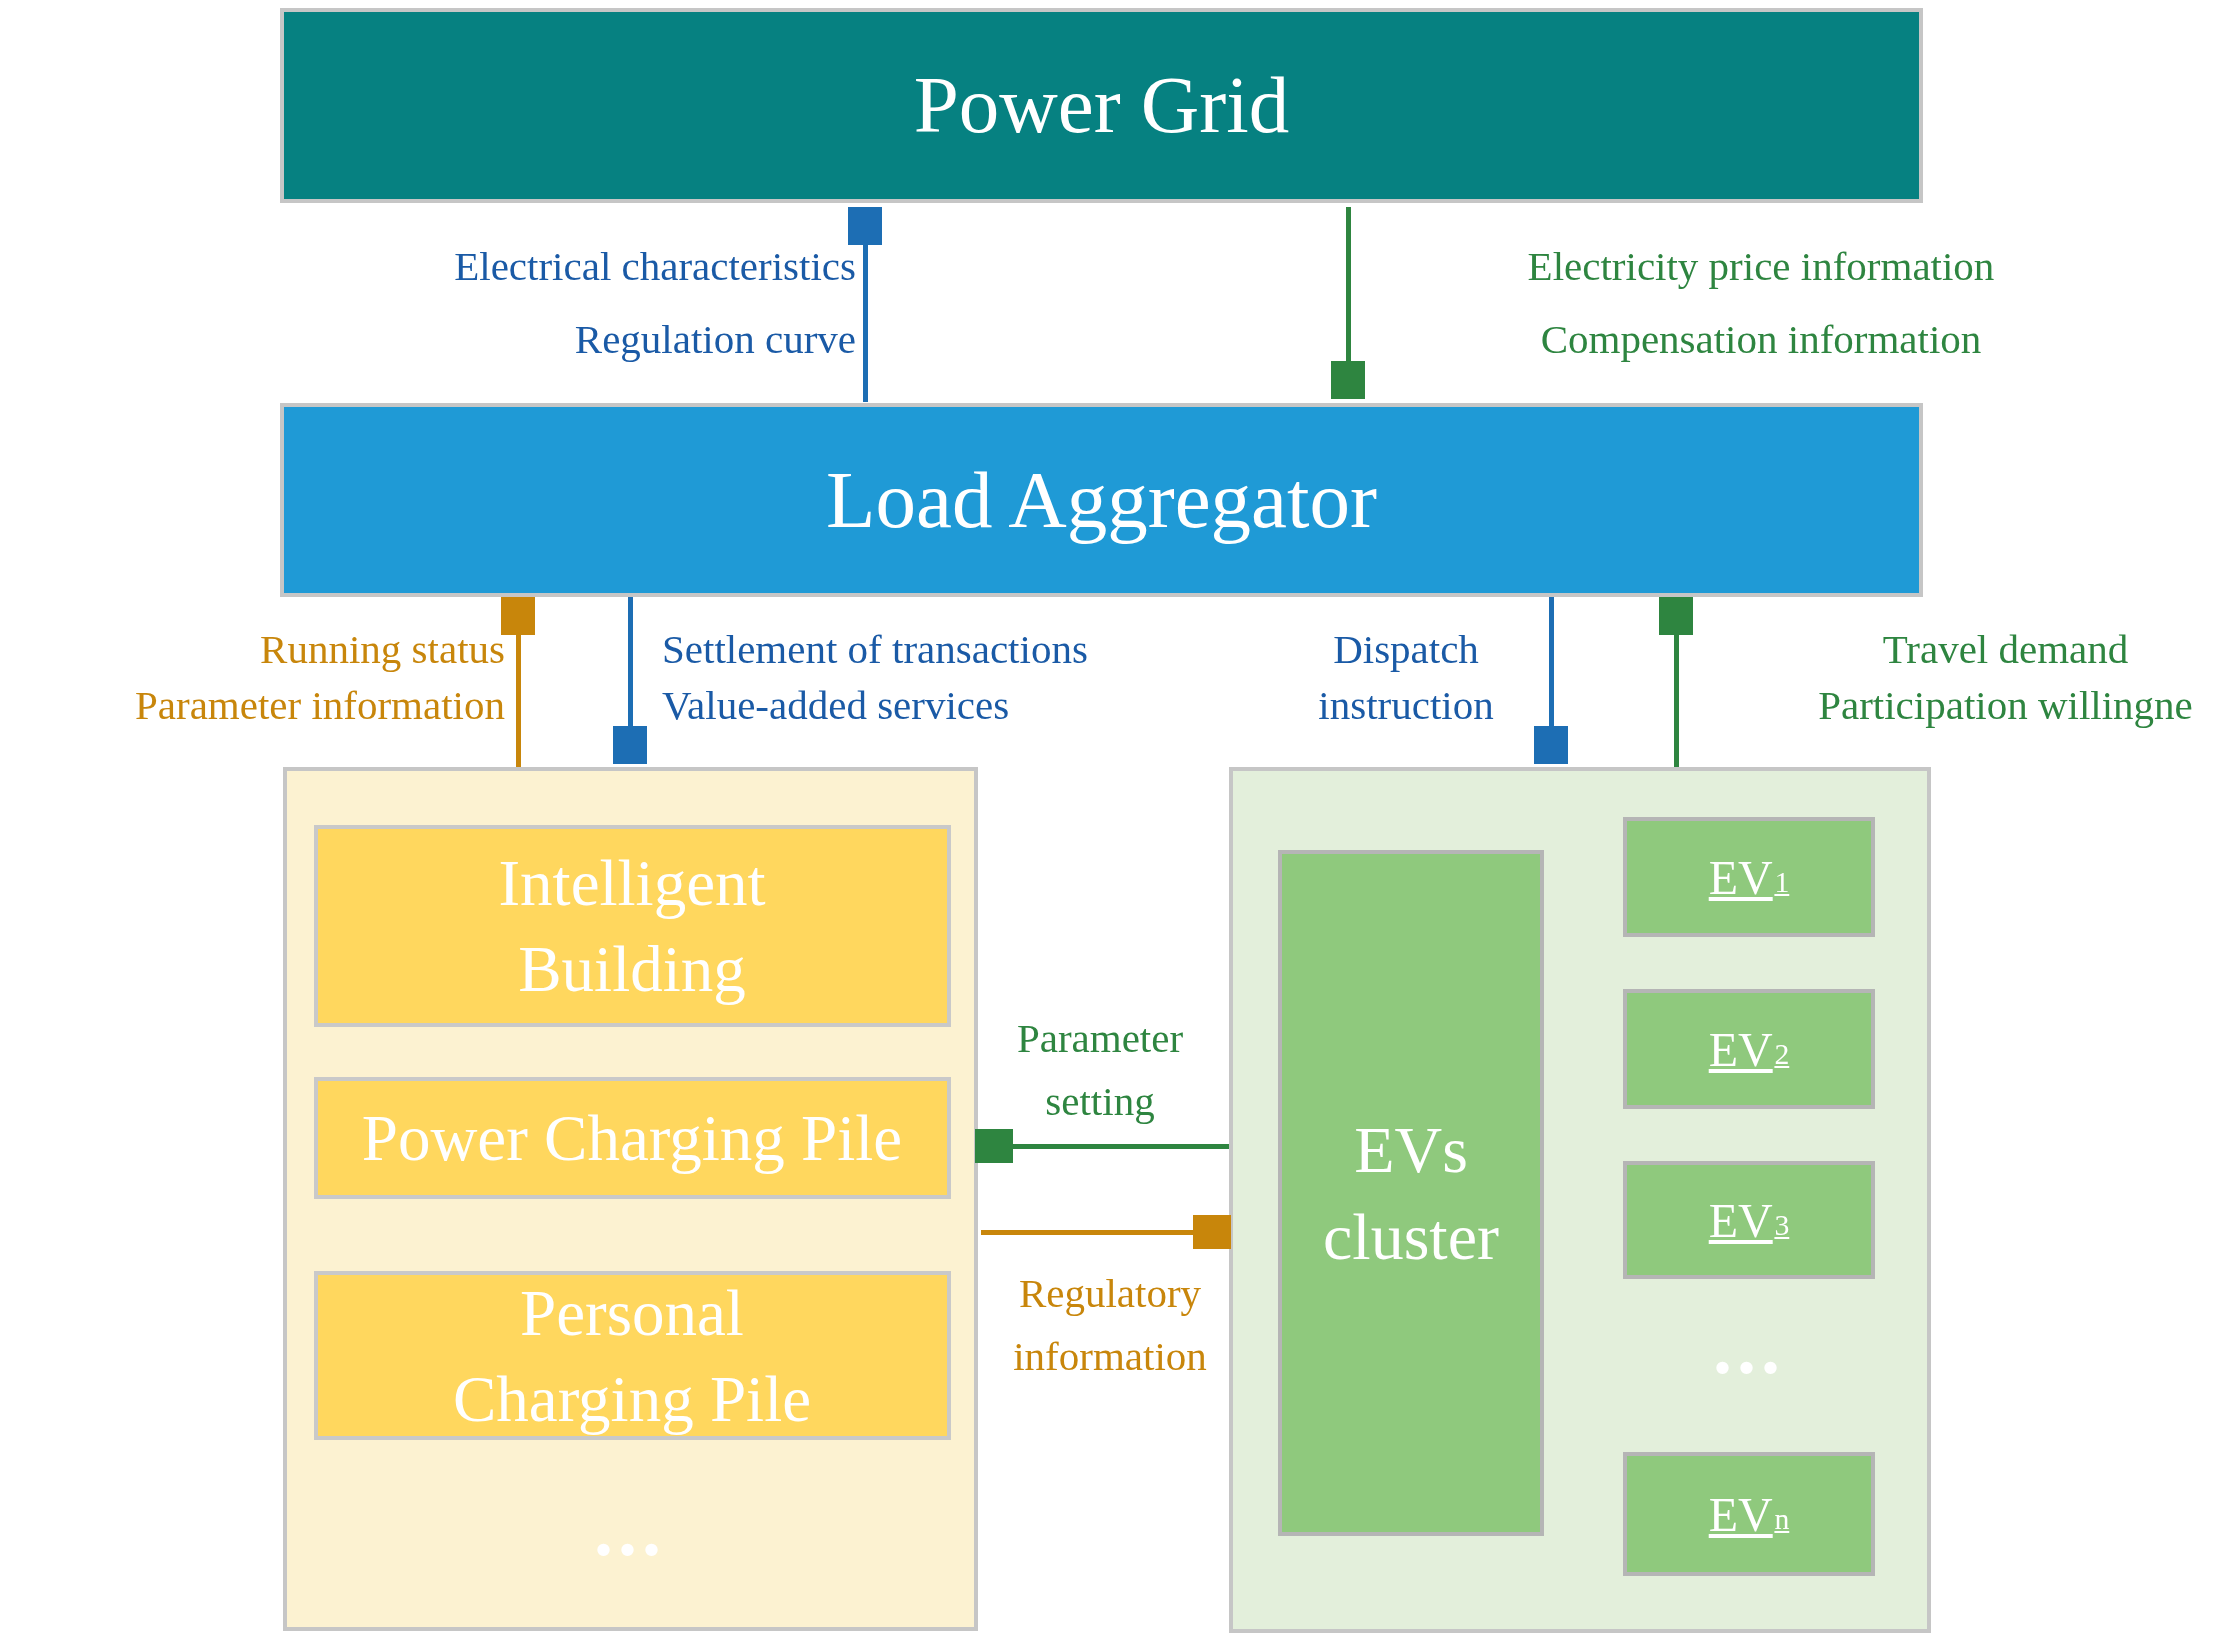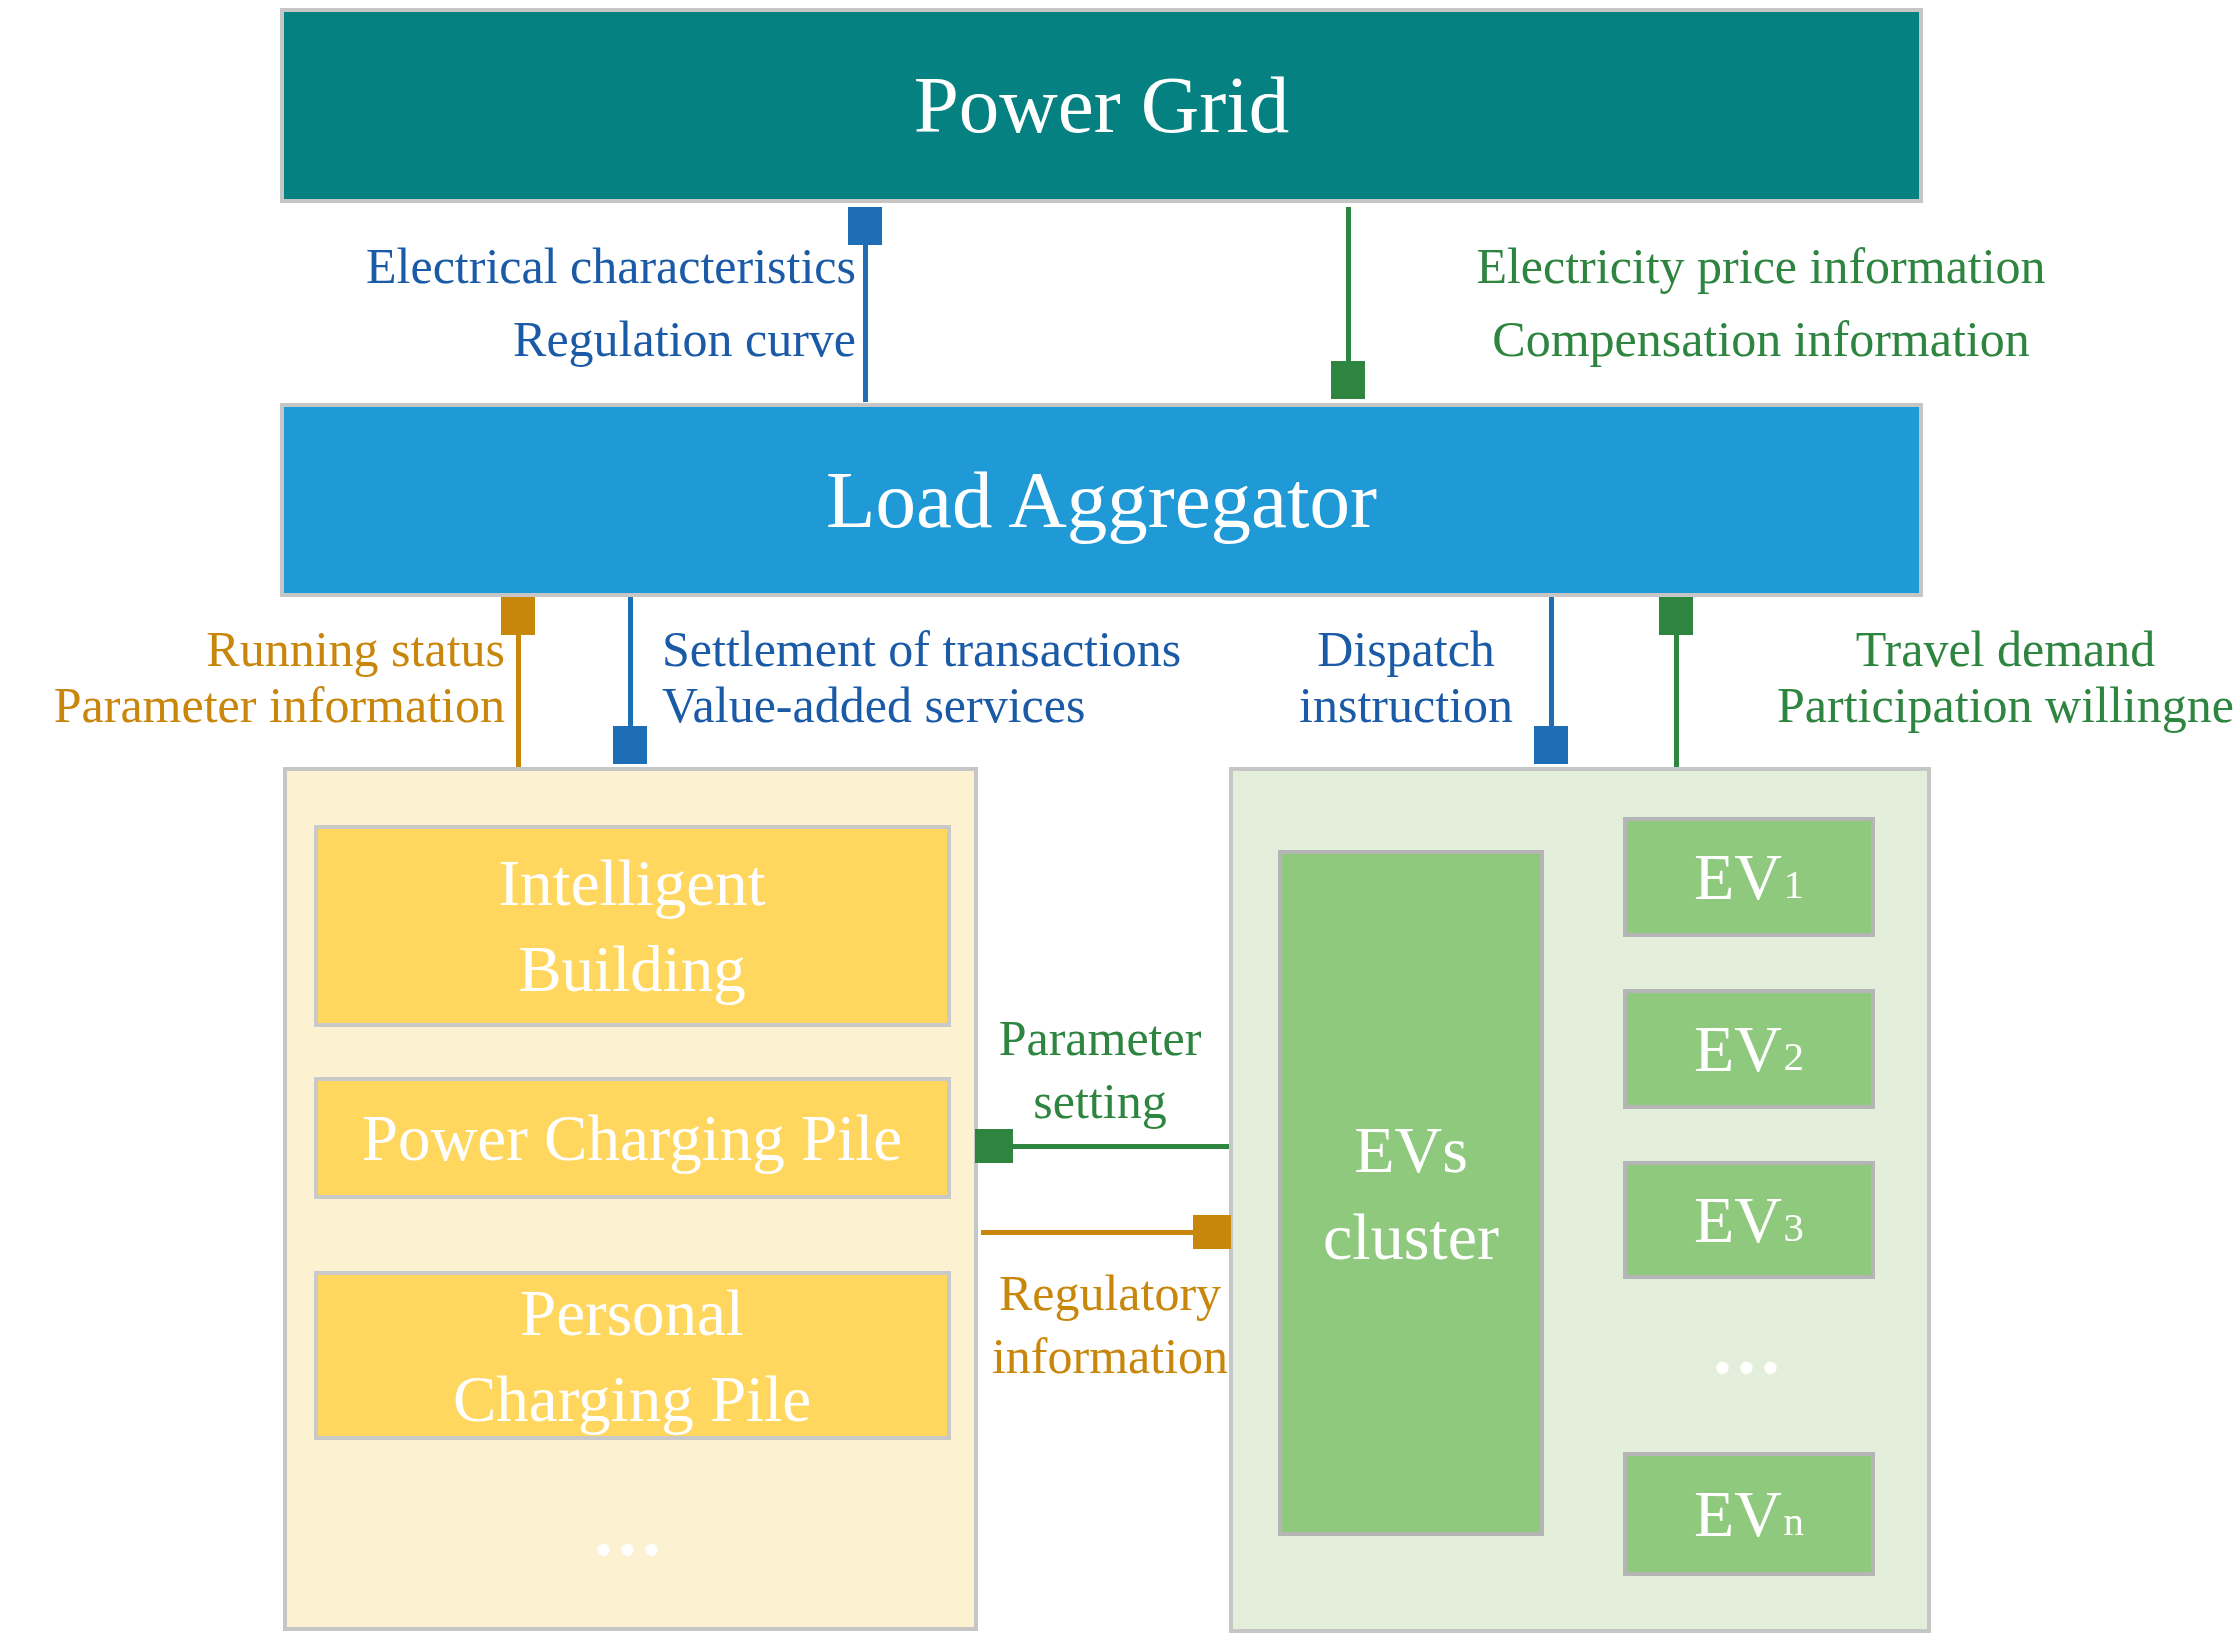--- a/index.html
+++ b/index.html
@@ -28,24 +28,24 @@
     position:absolute; box-sizing:border-box; border:4.1px solid var(--inner-border);
     background:var(--yellow); color:#fff; display:flex; align-items:center; justify-content:center;
     text-align:center; font-size:65px; line-height:86px; white-space:pre-line;
   }
   .evcluster,.evbox{
     position:absolute; box-sizing:border-box; border:4.1px solid var(--ev-border);
     background:var(--box-green); color:#fff; display:flex; align-items:center; justify-content:center;
     text-align:center;
   }
   .evcluster{ font-size:66px; line-height:87px; white-space:pre-line; }
-  .evbox{ font-size:66px; }
+  .evbox{ font-size:48px;text-decoration:underline; }
   .evbox .sub{ font-size:0.62em; position:relative; top:0.18em; margin-left:1.7px;}
   .lbl{
-    position:absolute; font-size:50px; line-height:73px; white-space:pre-line;
+    position:absolute; font-size:41px; line-height:73px; white-space:pre-line;
   }
   .lbl.tight{ line-height:56px; }
   .lbl.mid{ line-height:63px; text-align:center; }
   .lbl.blue{ color:var(--blue-text); }
   .lbl.green{ color:var(--green);text-align:center; }
   .lbl.orange{ color:var(--orange); }
   .lbl.right{ text-align:right; }
   .lbl.center{ text-align:center; }
   .ellipsis{
     position:absolute; color:#fff; font-weight:bold; font-size:76px;

